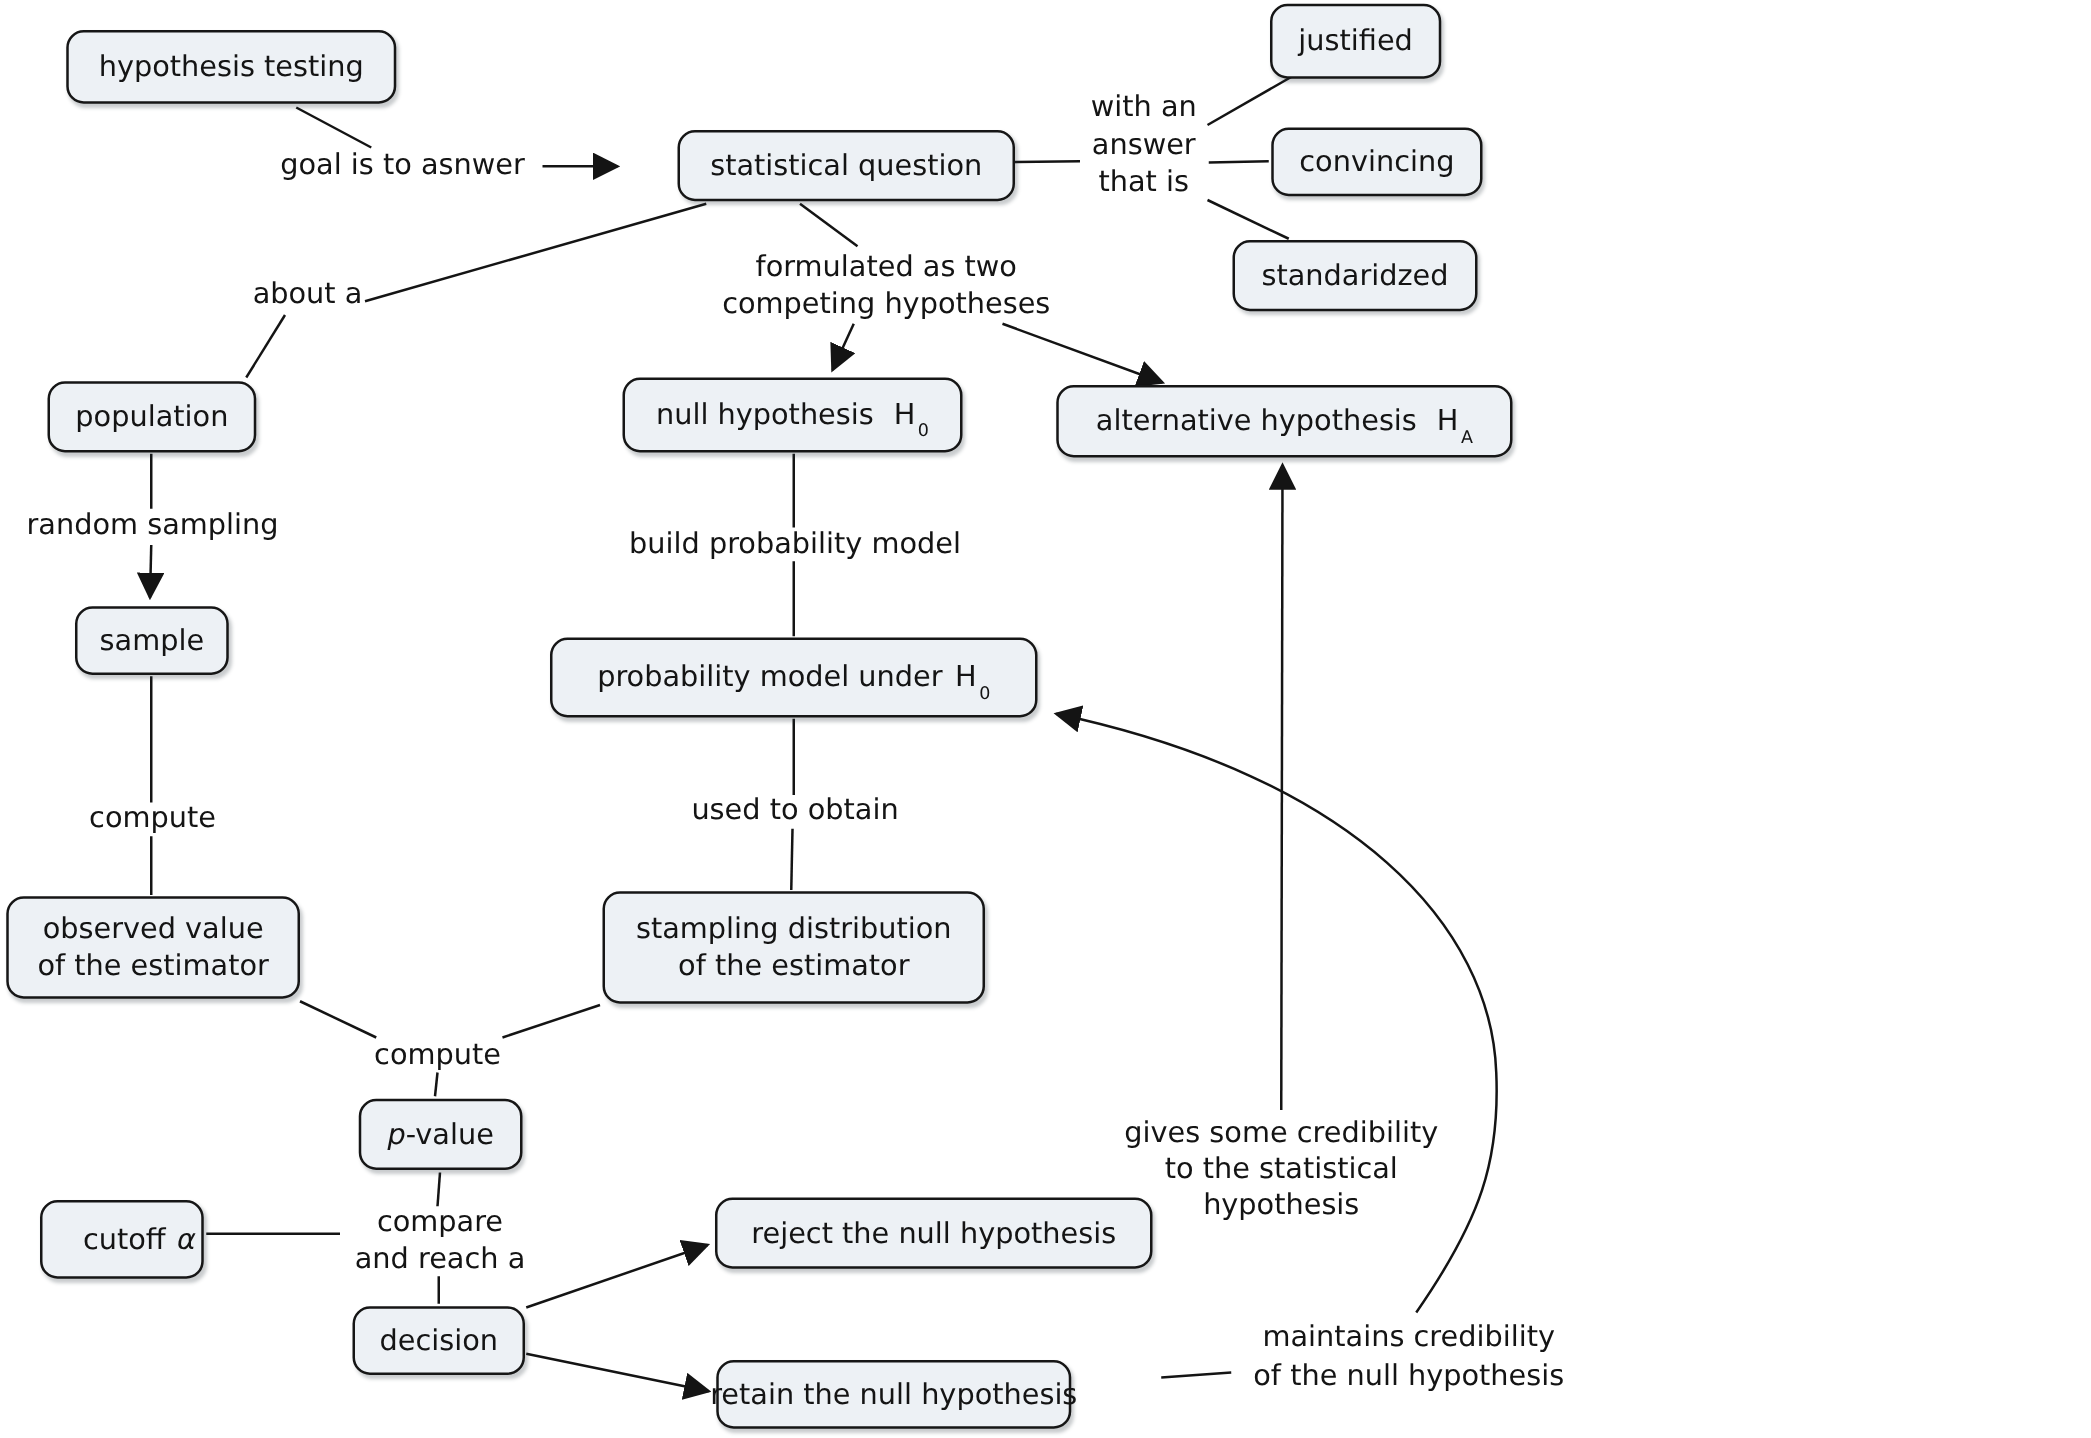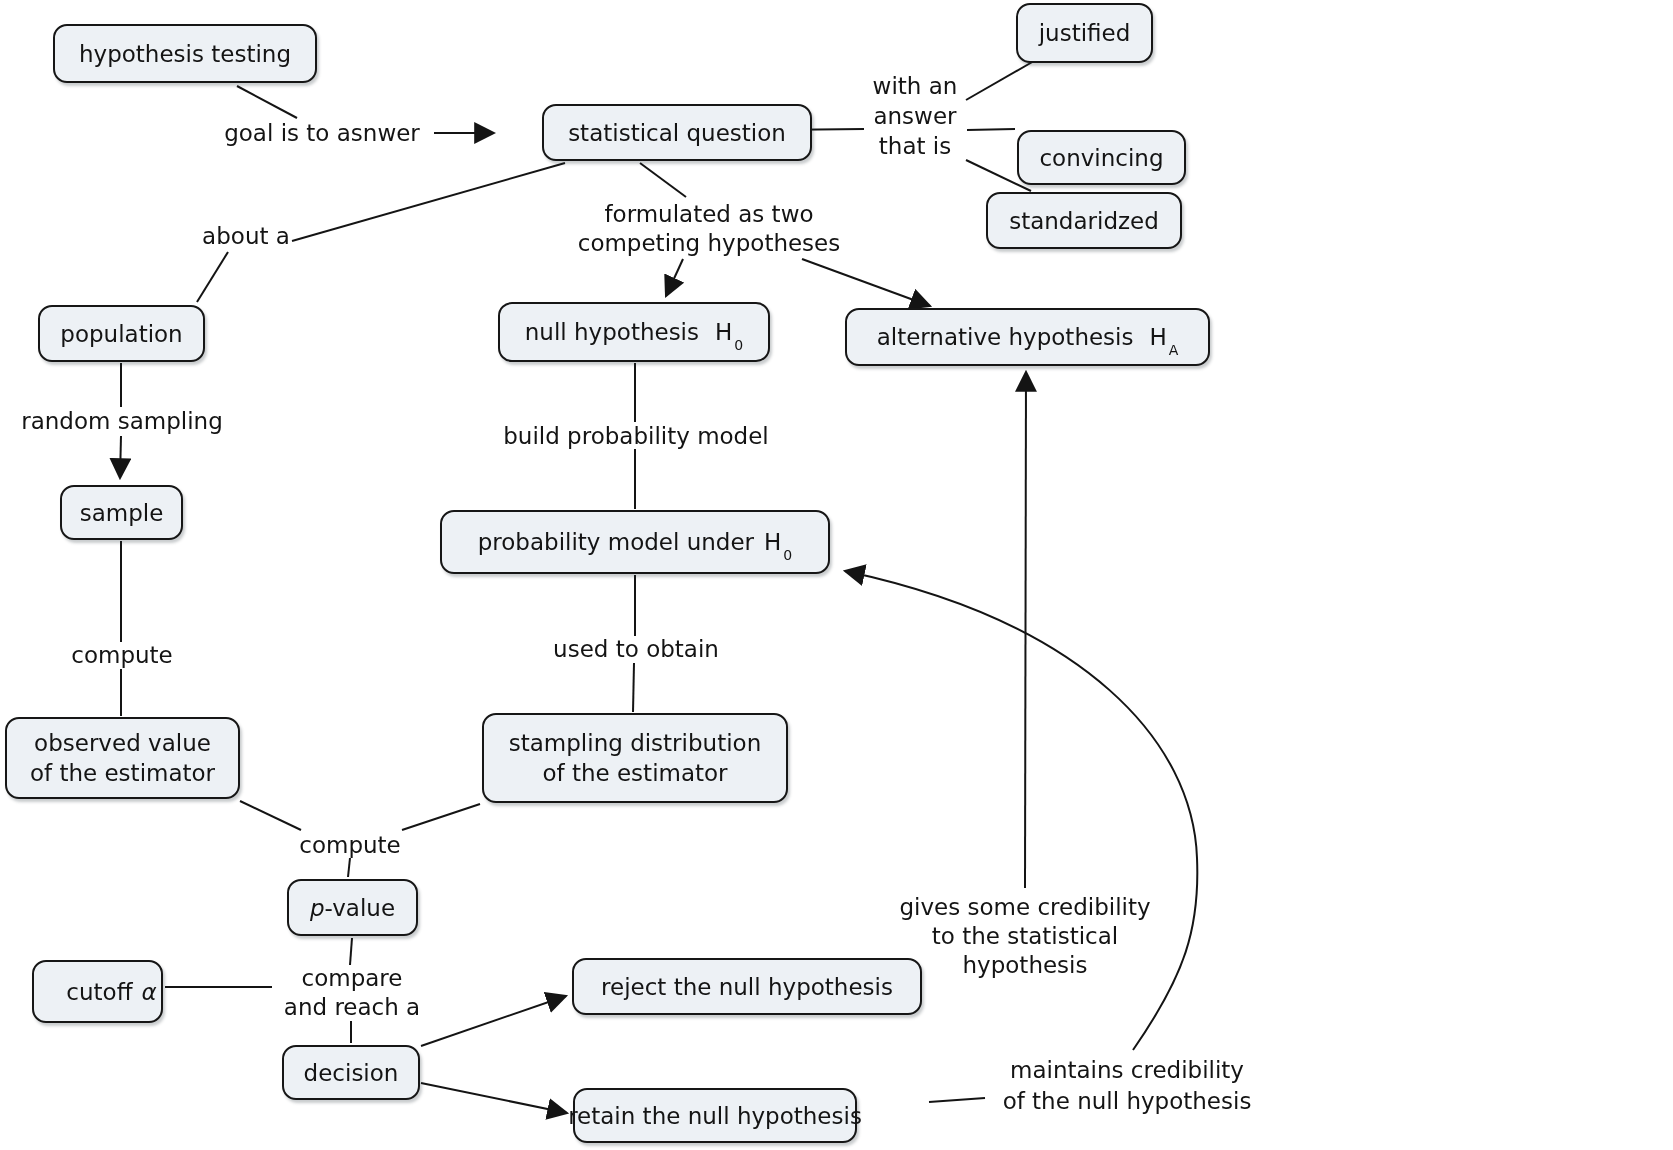--- a/index.html
+++ b/index.html
@@ -21,21 +21,21 @@
   .node .ital{font-style:italic;}
   .node.two-line{flex-direction:column;line-height:30px;}
   .elabel{
     position:absolute;z-index:2;transform:translate(-50%,-50%);
     font-size:23px;line-height:29px;text-align:center;white-space:nowrap;
   }
   
   .n-hypothesis-testing{left:53px;top:24px;width:264px;height:59px;}
   .n-statistical-question{left:500px;top:104px;width:270px;height:57px;margin-left:42px;}
   .n-justified{left:1016px;top:3px;width:137px;height:60px;}
-  .n-convincing{left:1017px;top:102px;width:169px;height:55px;margin-top:28px;}
+  .n-convincing{left:1017px;top:102px;width:169px;height:55px;}
   .n-standaridzed{left:986px;top:192px;width:196px;height:57px;}
   .n-population{left:38px;top:305px;width:167px;height:57px;}
   .n-null-hypothesis{left:498px;top:302px;width:272px;height:60px;}
   .n-alternative-hypothesis{left:845px;top:308px;width:365px;height:58px;}
   .n-sample{left:60px;top:485px;width:123px;height:55px;}
   .n-probability-model{left:440px;top:510px;width:390px;height:64px;}
   .n-observed-value{left:5px;top:717px;width:235px;height:82px;}
   .n-stampling-distribution{left:482px;top:713px;width:306px;height:90px;}
   .n-p-value{left:287px;top:879px;width:131px;height:57px;}
   .n-cutoff{left:32px;top:960px;width:131px;height:63px;padding-left:28px;}

